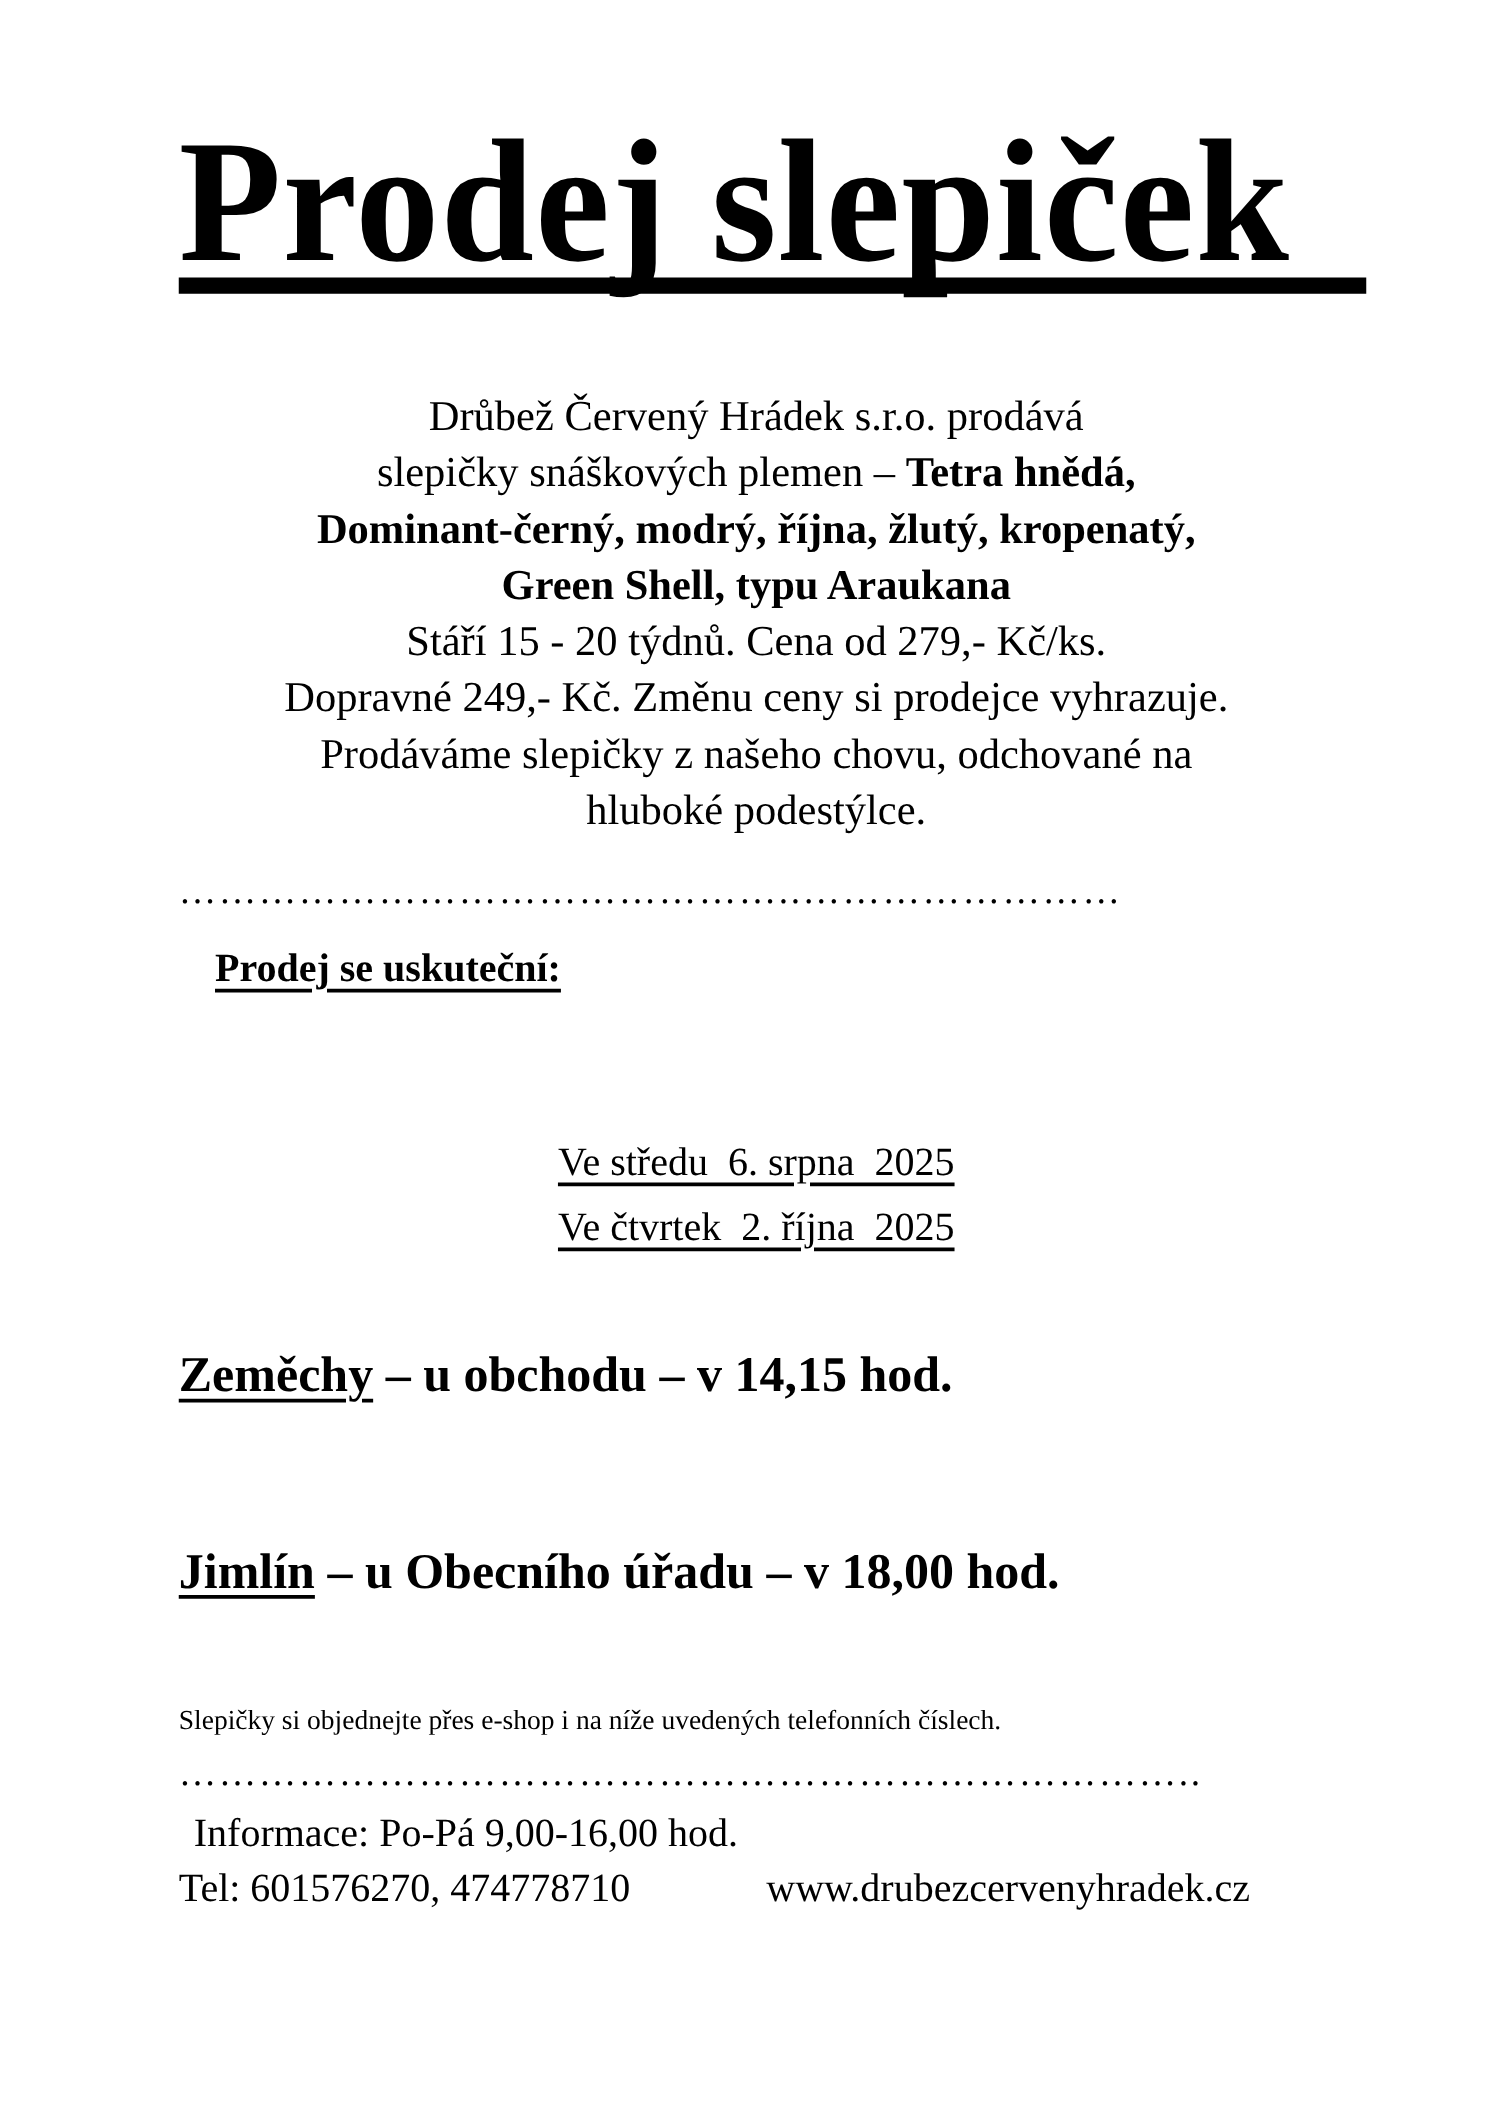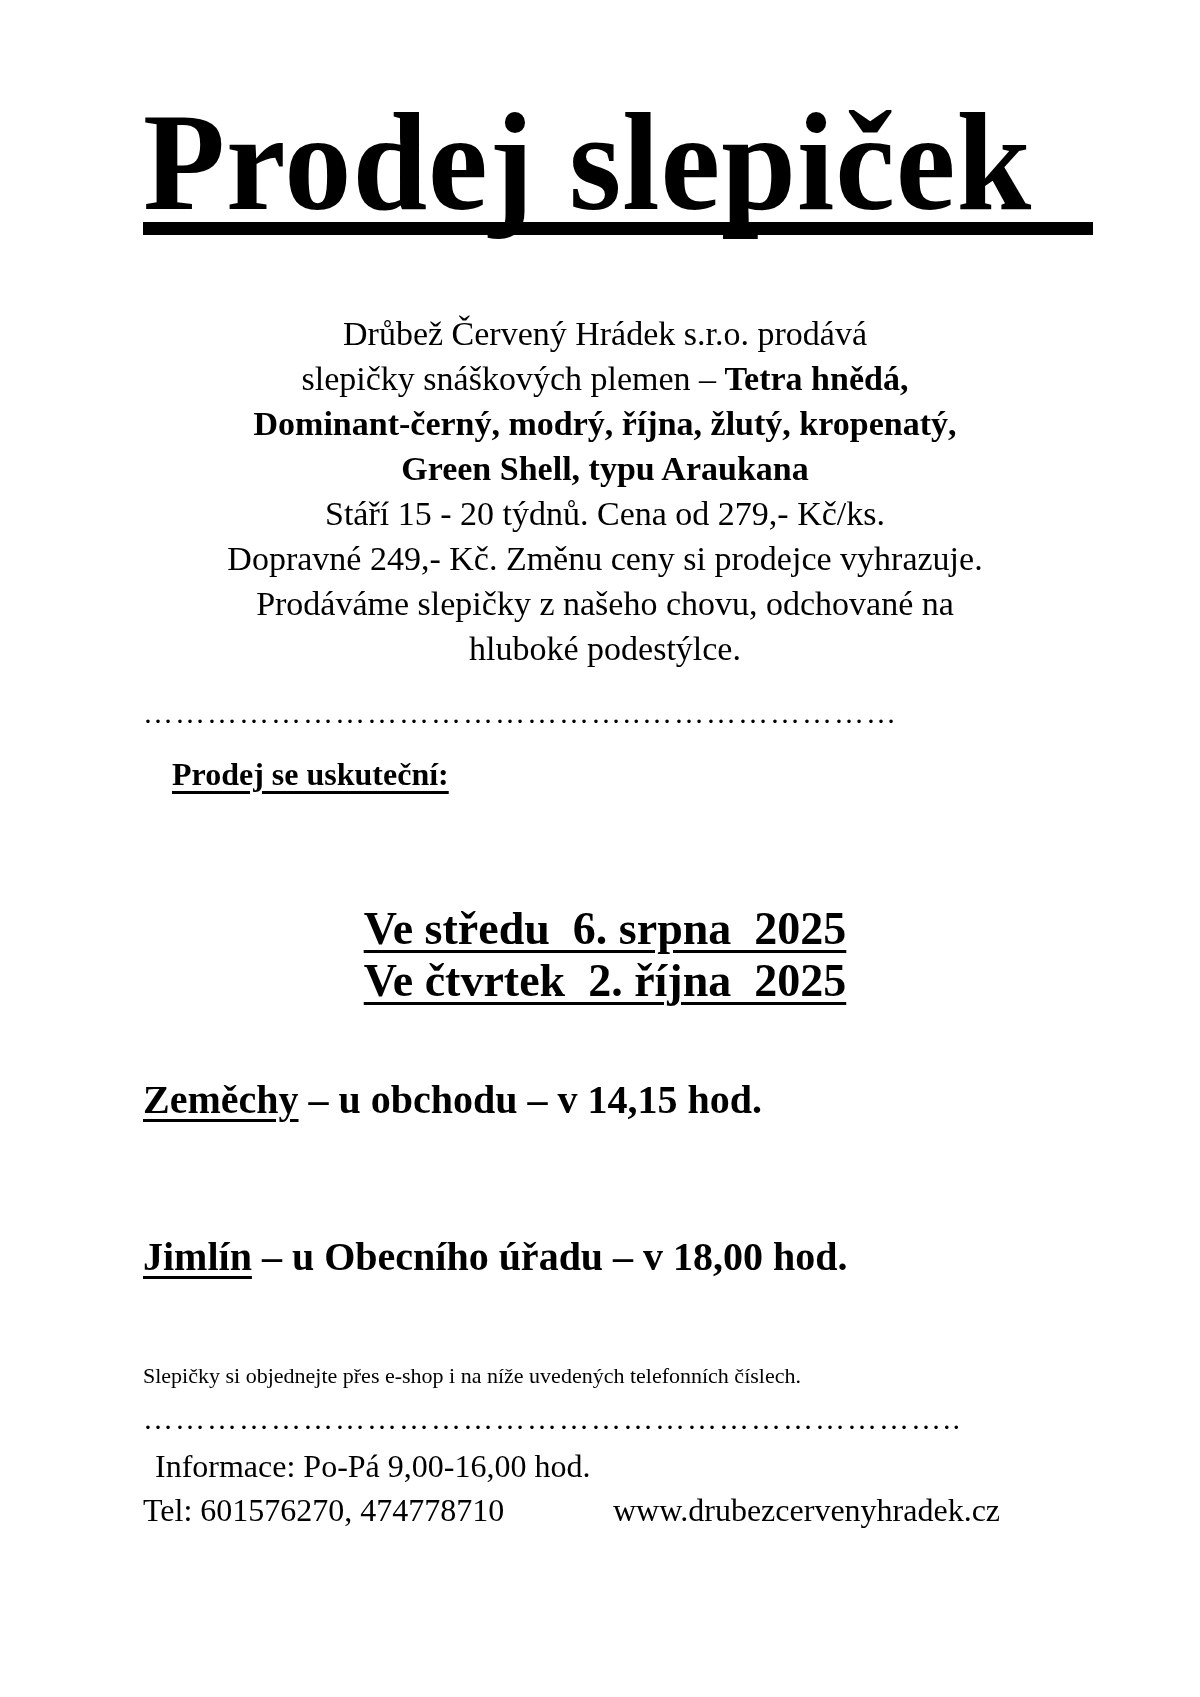--- a/index.html
+++ b/index.html
@@ -36,21 +36,21 @@
       font-size: 32px; font-weight: bold; line-height: 44px;
       text-decoration: underline; text-decoration-thickness: 3px; text-underline-offset: 6px;
       white-space: nowrap;
       margin-left: 29px;
     }
 
     .dates {
       position: absolute; left: 130px; top: 905px; width: 950px; text-align: center;
     }
     .date-line {
-      display: inline-block; font-size: 46px; font-weight: bold; line-height: 48px;
+      display: inline-block; font-size: 32px; font-weight: normal; line-height: 48px;
       text-decoration: underline; text-decoration-thickness: 3px; text-underline-offset: 6px;
       white-space: pre; margin-bottom: 4px;
     }
 
     .venue {
       position: absolute; left: 143px; font-size: 40px; font-weight: bold; line-height: 48px;
       white-space: nowrap;
       text-align: center;
     }
     .venue .place {

